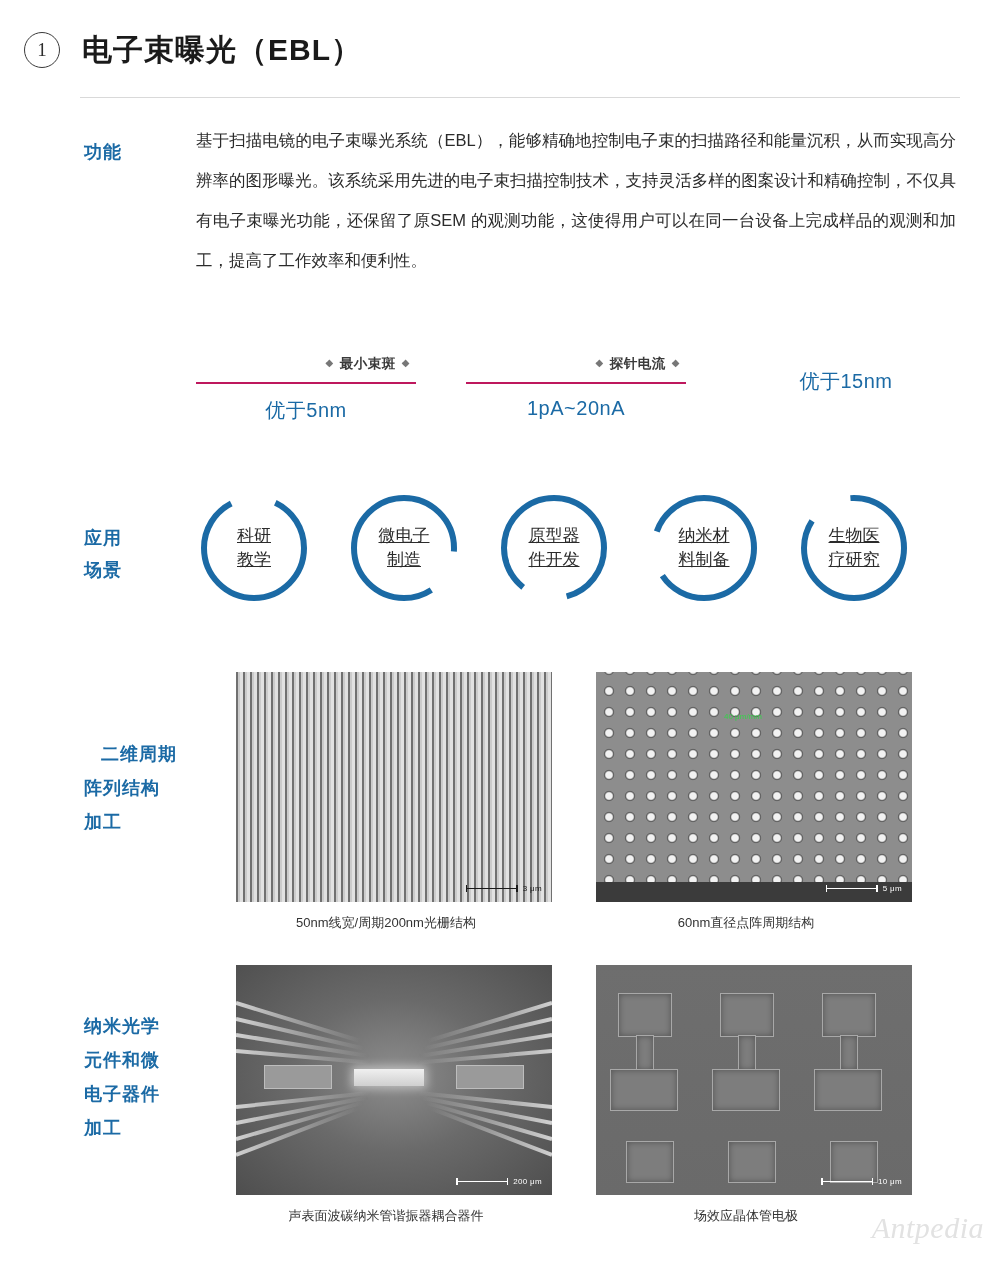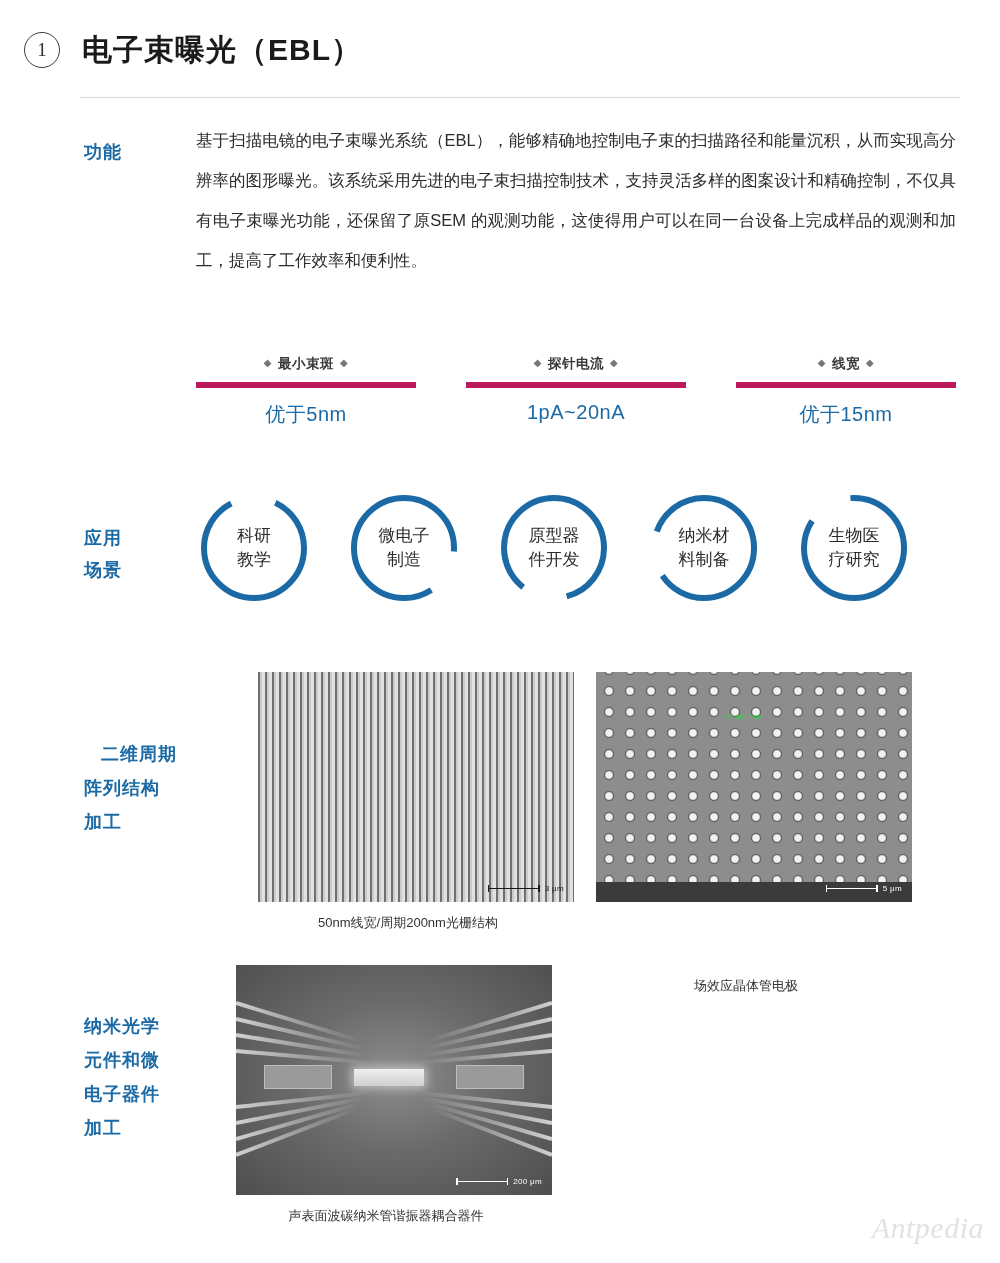--- a/index.html
+++ b/index.html
@@ -92,22 +92,23 @@
   .spec {
     width: 220px;
     text-align: center;
   }
   .spec-head {
     position: relative;
     font-size: 13.5px;
     font-weight: bold;
     color: #3a3a3a;
     padding-bottom: 9px;
-    border-bottom: 6px solid #be185d;
+    border-bottom: 2px solid #be185d;
     letter-spacing: 0.5px;
+    text-align: right;
   }
   .spec-head .diamond {
     color: #777;
     font-size: 10px;
     vertical-align: 2px;
     padding: 0 6px;
   }
   .spec-val {
     margin-top: 13px;
     font-size: 20px;
@@ -138,20 +139,21 @@
     width: 112px;
     height: 112px;
     display: flex;
     flex-direction: column;
     align-items: center;
     justify-content: center;
     font-size: 17px;
     line-height: 24px;
     color: #2b2b2b;
     text-align: center;
+    text-decoration: underline;
   }
 
   
   .fig {
     position: absolute;
   }
   .fig-img {
     width: 316px;
     height: 230px;
     position: relative;
@@ -294,23 +296,20 @@
     </div>
     <div class="spec-val">优于5nm</div>
   </div>
   <div class="spec">
     <div class="spec-head">
       <span class="diamond">◆</span><span>探针电流</span><span class="diamond">◆</span>
     </div>
     <div class="spec-val">1pA~20nA</div>
   </div>
   <div class="spec">
-    <div class="spec-head">
-      <span class="diamond">◆</span><span>线宽</span><span class="diamond">◆</span>
-    </div>
     <div class="spec-val">优于15nm</div>
   </div>
 </div>
 
 <div class="row-label" style="left:84px; top:522px;">应用</div>
 <div class="row-label" style="left:84px; top:554px;">场景</div>
 
 <div class="apps">
 
   <div class="app" style="left:0px;">
@@ -362,41 +361,42 @@
       <span>疗研究</span>
     </div>
   </div>
 
 </div>
 
 <div class="row-label" style="left:84px; top:738px;margin-left:17px;">二维周期</div>
 <div class="row-label" style="left:84px; top:772px;">阵列结构</div>
 <div class="row-label" style="left:84px; top:806px;">加工</div>
 
-<div class="fig" style="left:236px; top:672px;margin-left:22px;">
+<div class="fig" style="left:236px; top:672px;">
   <div class="fig-img grating-frame">
     <div class="grating"></div>
     <div class="scalebar dark">
       <span class="bar"></span>
       <span>3 μm</span>
     </div>
   </div>
   <div class="fig-cap">50nm线宽/周期200nm光栅结构</div>
 </div>
 
 <div class="fig" style="left:596px; top:672px;">
   <div class="fig-img">
     <div class="dots"></div>
     <div class="dot-annot">40 μm/mm</div>
     <div class="dots-strip"></div>
     <div class="scalebar">
       <span class="bar"></span>
       <span>5 μm</span>
     </div>
   </div>
+  <div class="fig-cap">60nm直径点阵周期结构</div>
 </div>
 
 <div class="row-label" style="left:84px; top:1010px;">纳米光学</div>
 <div class="row-label" style="left:84px; top:1044px;">元件和微</div>
 <div class="row-label" style="left:84px; top:1078px;">电子器件</div>
 <div class="row-label" style="left:84px; top:1112px;">加工</div>
 
 <div class="fig" style="left:236px; top:965px;">
   <div class="fig-img">
     <div class="sem-dark">
@@ -425,16 +425,41 @@
       <div class="scalebar">
         <span class="bar"></span>
         <span>200 μm</span>
       </div>
     </div>
   </div>
   <div class="fig-cap">声表面波碳纳米管谐振器耦合器件</div>
 </div>
 
 <div class="fig" style="left:596px; top:965px;">
+  <div class="fig-img">
+    <div class="sem-gray">
+
+      <div class="fet" style="left:22px;  top:28px;  width:52px; height:42px;"></div>
+      <div class="fet" style="left:40px;  top:70px;  width:16px; height:34px;"></div>
+      <div class="fet" style="left:14px;  top:104px; width:66px; height:40px;"></div>
+
+      <div class="fet" style="left:124px; top:28px;  width:52px; height:42px;"></div>
+      <div class="fet" style="left:142px; top:70px;  width:16px; height:34px;"></div>
+      <div class="fet" style="left:116px; top:104px; width:66px; height:40px;"></div>
+
+      <div class="fet" style="left:226px; top:28px;  width:52px; height:42px;"></div>
+      <div class="fet" style="left:244px; top:70px;  width:16px; height:34px;"></div>
+      <div class="fet" style="left:218px; top:104px; width:66px; height:40px;"></div>
+
+      <div class="fet" style="left:30px;  top:176px; width:46px; height:40px;"></div>
+      <div class="fet" style="left:132px; top:176px; width:46px; height:40px;"></div>
+      <div class="fet" style="left:234px; top:176px; width:46px; height:40px;"></div>
+
+      <div class="scalebar">
+        <span class="bar"></span>
+        <span>10 μm</span>
+      </div>
+    </div>
+  </div>
   <div class="fig-cap">场效应晶体管电极</div>
 </div>
 
 <div class="watermark">Antpedia</div>
 
 </body></html>

